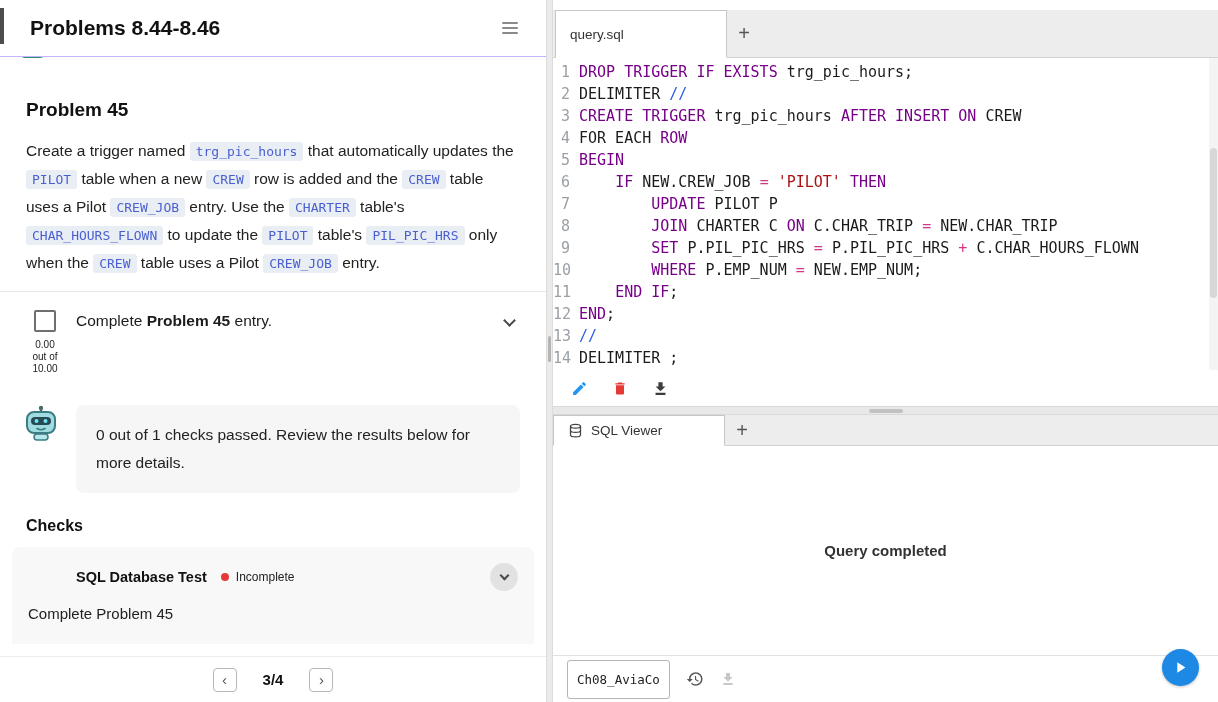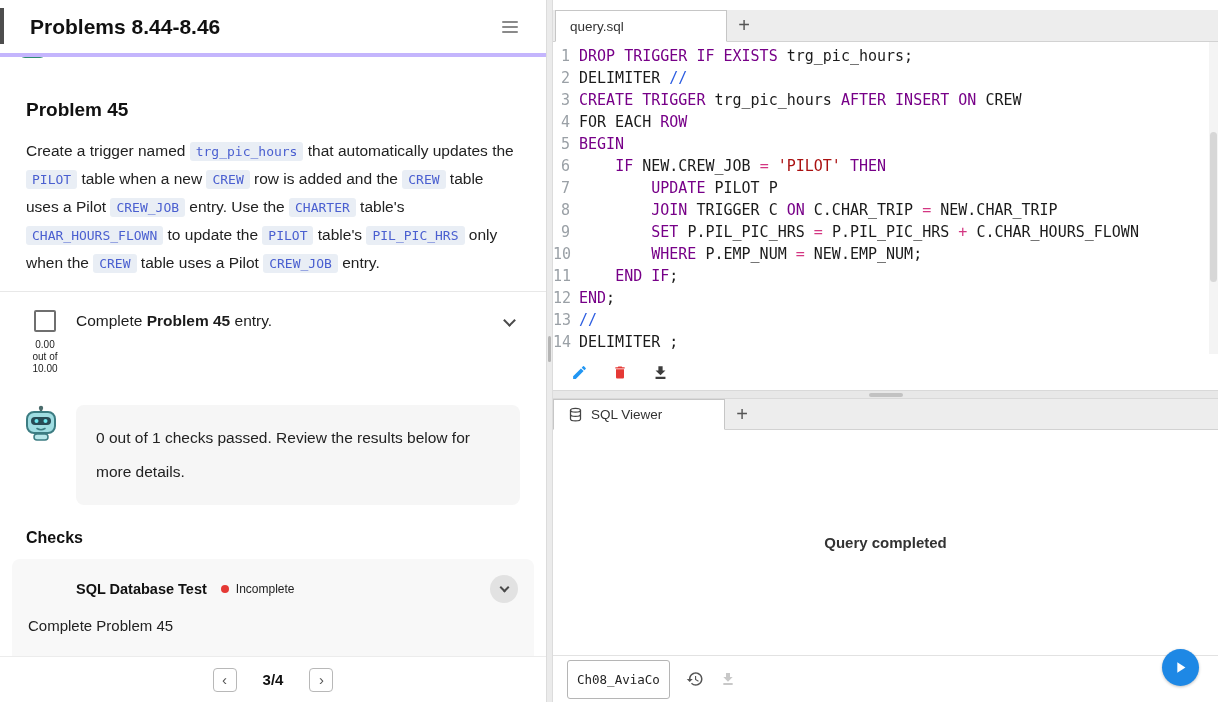--- a/index.html
+++ b/index.html
@@ -5,21 +5,21 @@
   * { box-sizing: border-box; margin: 0; padding: 0; }
   html,body { width:1218px; height:702px; overflow:hidden; background:#fff;
     font-family:"Liberation Sans", sans-serif; color:#1c1c1c; }
   .app { display:flex; width:1218px; height:702px; }
 
   
   .left { width:546px; min-width:546px; background:#fff; display:flex; flex-direction:column; position:relative; }
   .scroll-ind { position:absolute; left:0; top:8px; width:4px; height:36px; background:#4d4d4d; z-index:6; }
   .peek { position:absolute; left:19px; top:36px; width:27px; height:22px; border:3px solid #2f8d72;
           border-top-width:8px; border-radius:6px; background:#eef7f2; z-index:1; }
-  .lp-header { height:57px; min-height:57px; border-bottom:4px solid #c4b5fd; background:#fff;
+  .lp-header { height:57px; min-height:57px; border-bottom:1px solid #c4b5fd; background:#fff;
     display:flex; align-items:center; justify-content:space-between; padding:0 28px 0 30px; position:relative; z-index:3; }
   .lp-title { font-size:21px; font-weight:700; color:#111; }
   .hamburger { width:16px; display:flex; flex-direction:column; gap:3px; cursor:pointer; padding:4px 0; }
   .hamburger span { height:2px; background:#8a8a8a; border-radius:1px; }
 
   .lp-body { flex:1; overflow:hidden; padding:0 26px; position:relative; z-index:2; background:transparent; }
   .problem-title { margin-top:42px; font-size:19px; font-weight:700; color:#111; }
   .desc { margin-top:16px; font-size:15.5px; line-height:27px; color:#222; }
   .chip { font-family:"DejaVu Sans Mono", monospace; font-size:13px; color:var(--chip-text,#4a5fd0);
           background:var(--chip-bg,#e9eef5); padding:2px 6px; border-radius:3px; white-space:nowrap; }
@@ -31,21 +31,21 @@
   .checkbox { width:22px; height:22px; border:2px solid #6f6f6f; border-radius:2px; background:#fff; cursor:pointer; }
   .score { margin-top:7px; font-size:10px; line-height:12px; color:#222; text-align:center; }
   .task-label { flex:1; margin-left:12px; font-size:15.5px; color:#1c1c1c; padding-top:2px; }
   .chevron { width:9px; height:9px; border-right:2px solid #4a4a4a; border-bottom:2px solid #4a4a4a;
              transform:rotate(45deg); flex:none; }
   .task-row .chevron { margin:6px 6px 0 10px; cursor:pointer; }
 
   .feedback-row { display:flex; align-items:flex-start; margin-top:24px; }
   .robot { flex:none; margin-left:-2px; }
   .feedback-box { flex:1; margin-left:18px; background:#f6f6f6; border-radius:8px; padding:16px 20px;
-                  font-size:15.5px; line-height:34px; color:#222; }
+                  font-size:15.5px; line-height:28px; color:#222; }
 
   .checks-heading { margin-top:24px; font-size:16px; font-weight:700; color:#111; }
   .check-card { margin:12px -14px 0; background:#f8f8f8; border-radius:8px 8px 0 0; padding:16px 16px 22px; }
   .check-head { display:flex; align-items:center; }
   .check-title { font-weight:700; font-size:14.5px; color:#111;margin-left:48px; }
   .dot { width:8px; height:8px; border-radius:50%; background:var(--error-red,#e53935); margin-left:14px; flex:none; }
   .check-status { font-size:12px; color:#222; margin-left:7px; }
   .check-toggle { margin-left:auto; width:28px; height:28px; border-radius:50%; background:#e2e2e2;
                   display:flex; align-items:center; justify-content:center; cursor:pointer; }
   .check-toggle .chevron { width:7px; height:7px; margin-top:-4px; }
@@ -62,21 +62,21 @@
             position:relative; cursor:col-resize; }
   .vsplit .grip { position:absolute; top:336px; left:1px; width:3px; height:26px; background:#b5b5b5; border-radius:2px; }
   .hsplit { height:9px; background:#e8e8e8; border-top:1px solid #d9d9d9; border-bottom:1px solid #d9d9d9;
             position:relative; cursor:row-resize; }
   .hsplit .grip { position:absolute; left:50%; top:2px; transform:translateX(-50%); width:34px; height:4px;
                   background:#c2c2c2; border-radius:2px; }
 
   
   .right { flex:1; display:flex; flex-direction:column; background:#fff; position:relative; }
   .tabwrap { padding-top:10px; background:#fff; }
-  .tabstrip { height:32px; background:#ededed; border-bottom:1px solid #d2d2d2; display:flex;
+  .tabstrip { height:48px; background:#ededed; border-bottom:1px solid #d2d2d2; display:flex;
               align-items:stretch; padding-left:2px; }
   .tab { background:#fff; border:1px solid #c6c6c6; border-bottom:1px solid #fff; margin-bottom:-1px;
          min-width:172px; display:flex; align-items:center; gap:8px; padding:0 14px; font-size:13.5px;
          color:#333; position:relative; z-index:1; cursor:pointer; }
   .plus { width:34px; display:flex; align-items:center; justify-content:center; font-size:20px;
           color:#555; cursor:pointer; }
 
   .editor { height:312px; min-height:312px; background:#fff; overflow:hidden; position:relative;
             font-family:"DejaVu Sans Mono", monospace; font-size:15px; line-height:22px; padding-top:3px;
             cursor:text; }
@@ -226,21 +226,21 @@
           <div class="code-row">
             <span class="gutter">6</span>
             <span class="code-text"><span class="tk-id">    </span><span class="tk-kw">IF </span><span class="tk-id">NEW.CREW_JOB </span><span class="tk-op">= </span><span class="tk-str">'PILOT' </span><span class="tk-kw">THEN</span></span>
           </div>
           <div class="code-row">
             <span class="gutter">7</span>
             <span class="code-text"><span class="tk-id">        </span><span class="tk-kw">UPDATE </span><span class="tk-id">PILOT P</span></span>
           </div>
           <div class="code-row">
             <span class="gutter">8</span>
-            <span class="code-text"><span class="tk-id">        </span><span class="tk-kw">JOIN </span><span class="tk-id">TRIGGER C </span><span class="tk-kw">ON </span><span class="tk-id">C.CHAR_TRIP </span><span class="tk-op">= </span><span class="tk-id">NEW.CHAR_TRIP</span></span>
+            <span class="code-text"><span class="tk-id">        </span><span class="tk-kw">JOIN </span><span class="tk-id">CHARTER C </span><span class="tk-kw">ON </span><span class="tk-id">C.CHAR_TRIP </span><span class="tk-op">= </span><span class="tk-id">NEW.CHAR_TRIP</span></span>
           </div>
           <div class="code-row">
             <span class="gutter">9</span>
             <span class="code-text"><span class="tk-id">        </span><span class="tk-kw">SET </span><span class="tk-id">P.PIL_PIC_HRS </span><span class="tk-op">= </span><span class="tk-id">P.PIL_PIC_HRS </span><span class="tk-op">+ </span><span class="tk-id">C.CHAR_HOURS_FLOWN</span></span>
           </div>
           <div class="code-row">
             <span class="gutter">10</span>
             <span class="code-text"><span class="tk-id">        </span><span class="tk-kw">WHERE </span><span class="tk-id">P.EMP_NUM </span><span class="tk-op">= </span><span class="tk-id">NEW.EMP_NUM;</span></span>
           </div>
           <div class="code-row">

